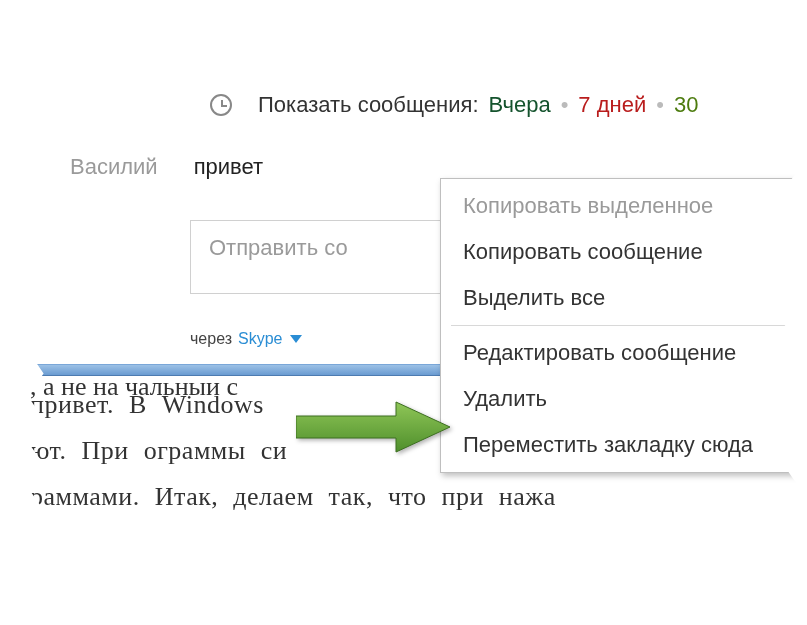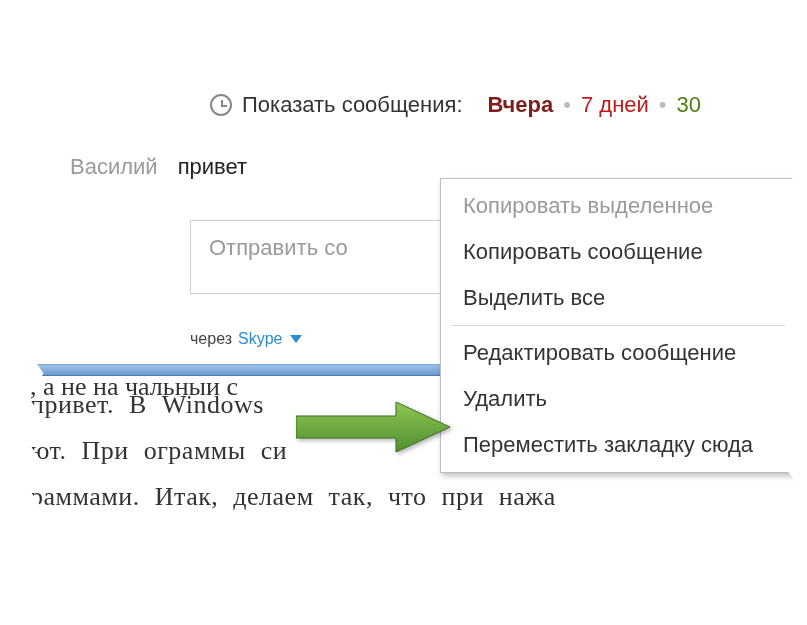--- a/index.html
+++ b/index.html
@@ -57,32 +57,32 @@
     width: 2px; height: 6px;
     background: #888;
   }
   .clock-icon::after {
     content: "";
     position: absolute;
     left: 49%; top: 48%;
     width: 6px; height: 2px;
     background: #888;
   }
-  .filter-prefix { color: #333; }
-  .filter-active { font-weight: 700; color: #7f1d1d; margin-left: 15px; }
+  .filter-prefix { color: #333; margin-left: 16px; }
+  .filter-active { font-weight: 400; color: #14532d; }
   .dot { color: #bbb; }
   .filter-link { color: #b91c1c; cursor: pointer; }
   .filter-link-cut { color: #4d7c0f; }
 
   .msg-row {
     position: absolute;
     left: 50px;
     top: 134px;
     display: flex;
-    gap: 20px;
+    gap: 36px;
     font-size: 22px;
     align-items: baseline;
   }
   .sender { color: #9a9a9a; }
   .msg-text { color: #222; }
 
   .input-box {
     position: absolute;
     left: 170px;
     top: 200px;

